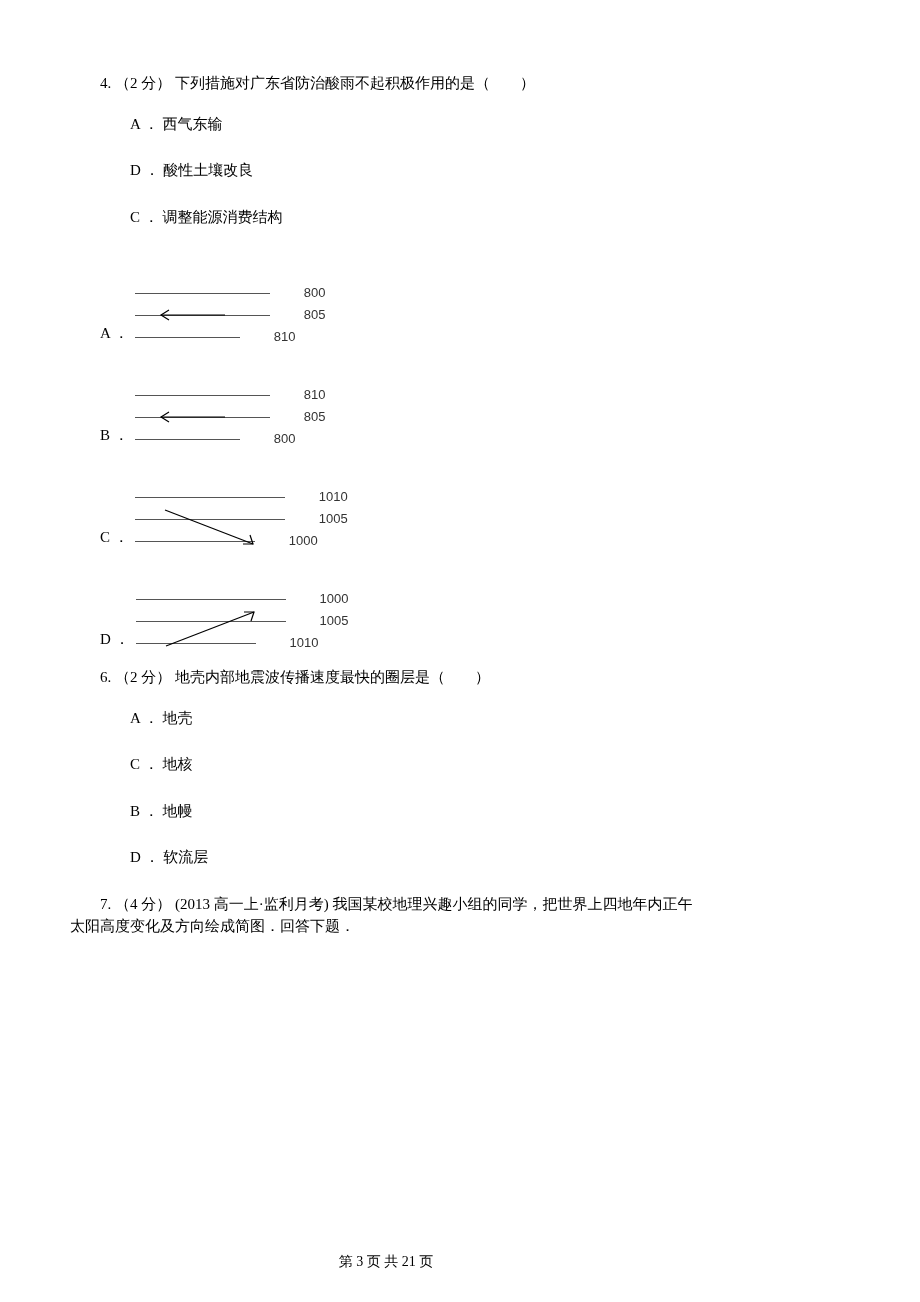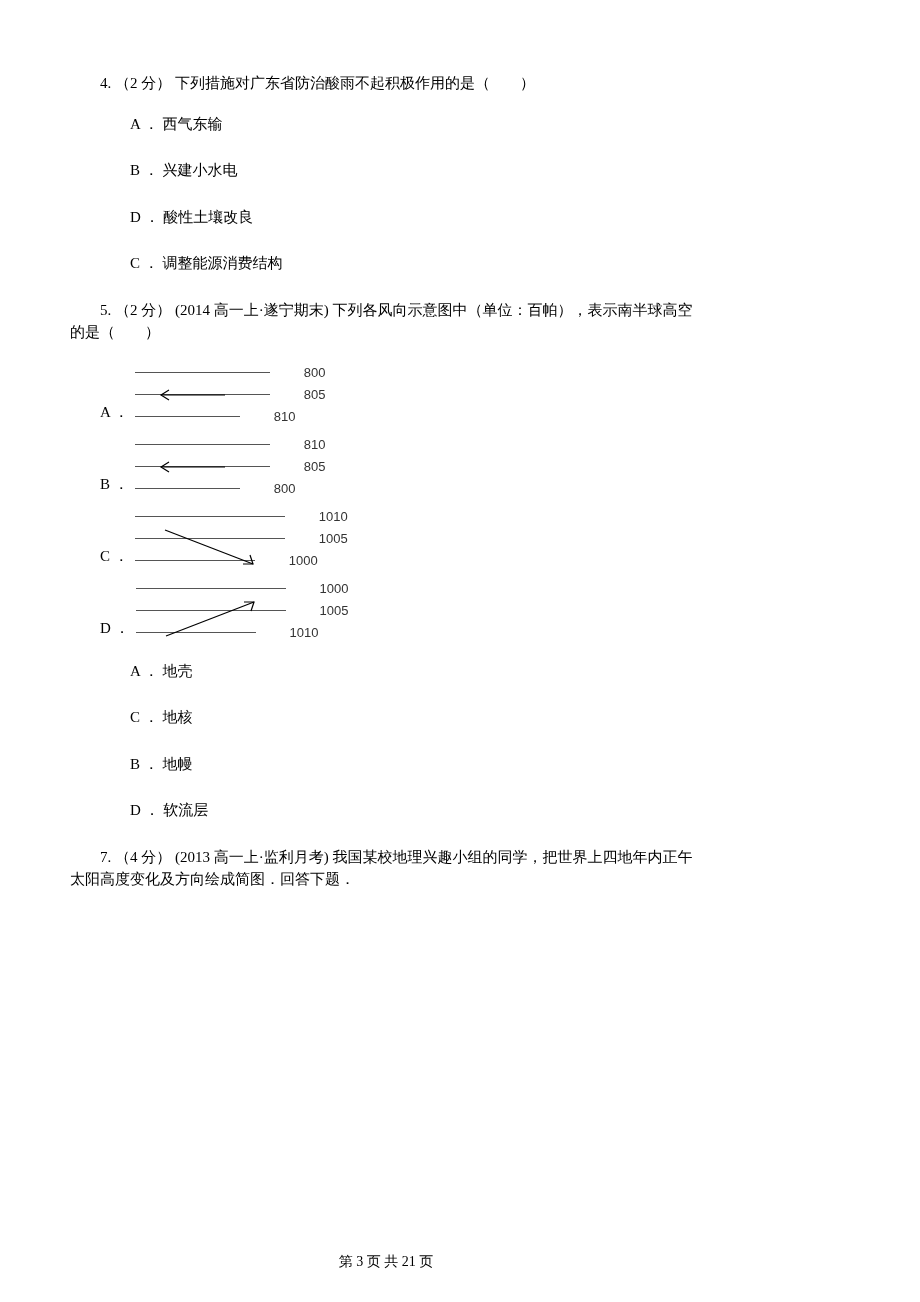--- a/index.html
+++ b/index.html
@@ -36,20 +36,21 @@
     align-items: flex-end;
     margin-bottom: 6px;
     text-indent: 2em;
   }
   .diagram-opt .opt-label {
     align-self: flex-end;
     padding-bottom: 4px;
   }
   .diagram-box {
     margin-left: 6px;
+    margin-top: 30px;
   }
   .iso-line {
     display: flex;
     align-items: center;
     height: 22px;
   }
   .iso-rule {
     border-top: 1px solid #555;
     height: 0;
   }
@@ -83,33 +84,28 @@
 </head>
 <body>
 <div class="page">
 
 <p class="q-stem">4. （2 分） 下列措施对广东省防治酸雨不起积极作用的是（　　）</p>
 <p class="opt">
   <span class="opt-label">A ．</span>
   <span>西气东输</span>
 </p>
 <p class="opt">
-  <span class="opt-label">B ．</span>
-  <span>兴建小水电</span>
-</p>
-<p class="opt">
   <span class="opt-label">D ．</span>
   <span>酸性土壤改良</span>
 </p>
 <p class="opt">
   <span class="opt-label">C ．</span>
   <span>调整能源消费结构</span>
 </p>
 
-<p class="q-stem">5. （2 分） (2014 高一上·遂宁期末) 下列各风向示意图中（单位：百帕），表示南半球高空的是（　　）</p>
 
 <div class="diagram-opt">
   <span class="opt-label">A ．</span>
   <div class="diagram-box">
     <div class="iso-line">
           <div class="iso-rule" style="width:135px"></div>
           <span class="iso-val">800</span>
         </div>
     <div class="arrow-layer">
           <svg class="arrow-svg" style="top:2px" width="80" height="18">
@@ -193,20 +189,21 @@
           <div class="iso-rule" style="width:150px"></div>
           <span class="iso-val">1005</span>
         </div>
     <div class="iso-line">
           <div class="iso-rule" style="width:120px"></div>
           <span class="iso-val">1010</span>
         </div>
   </div>
 </div>
 
+<p class="q-stem">6. （2 分） 地壳内部地震波传播速度最快的圈层是（　　）</p>
 <p class="opt">
   <span class="opt-label">A ．</span>
   <span>地壳</span>
 </p>
 <p class="opt">
   <span class="opt-label">C ．</span>
   <span>地核</span>
 </p>
 <p class="opt">
   <span class="opt-label">B ．</span>

